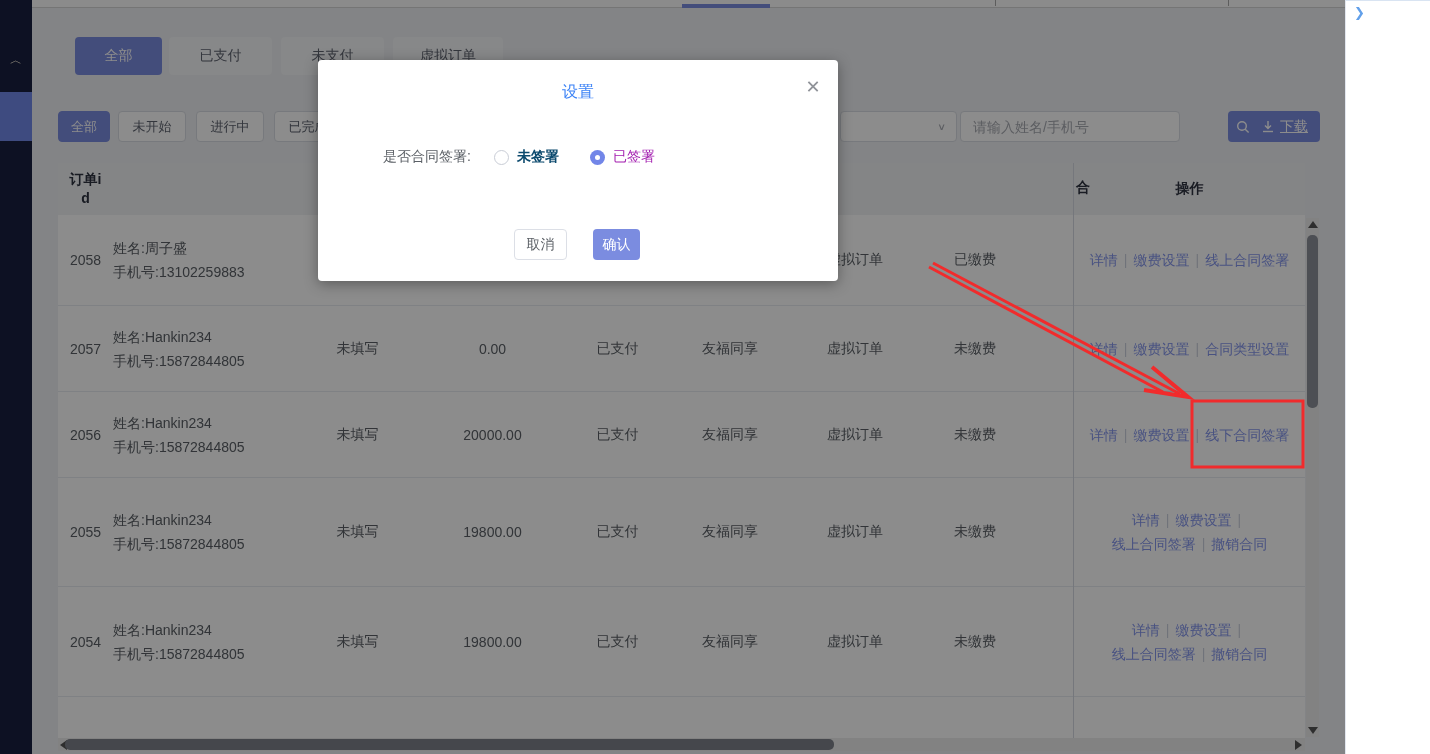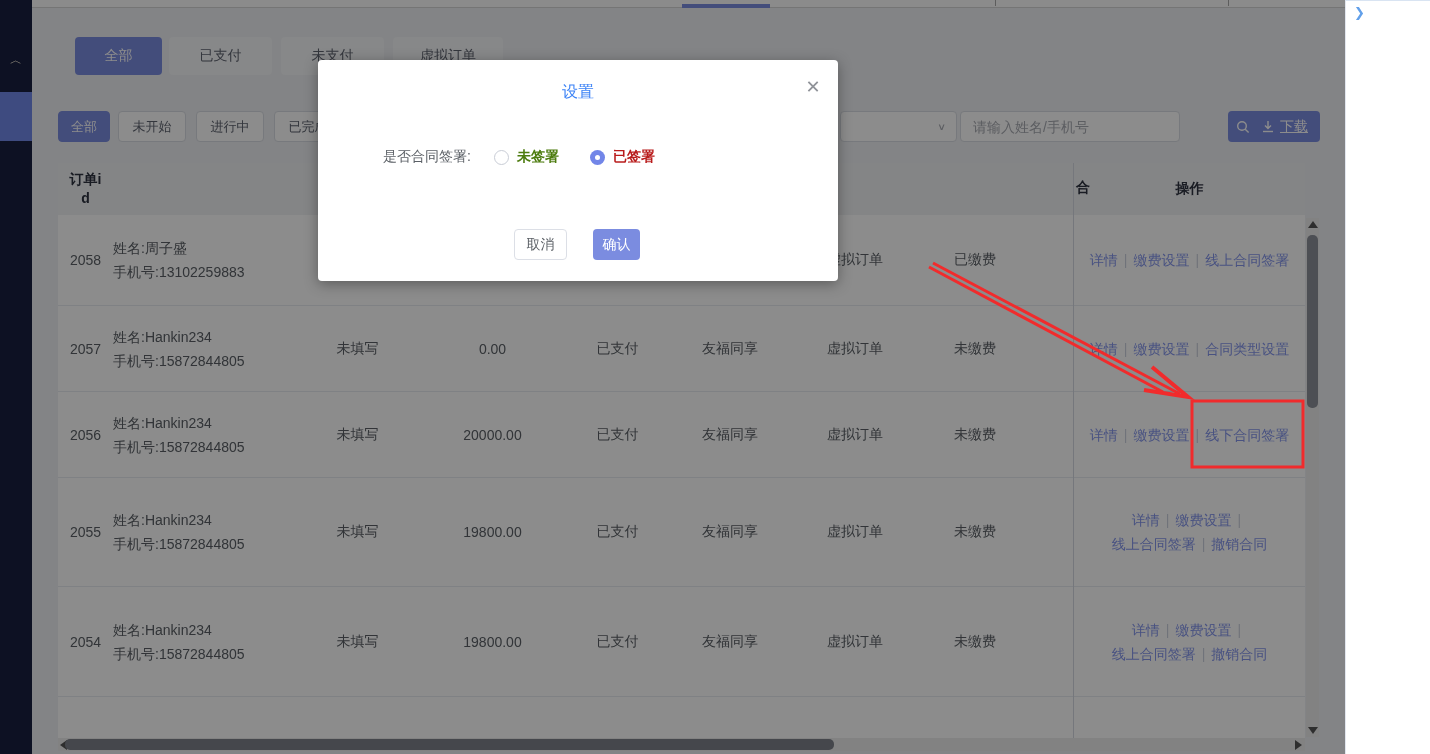--- a/index.html
+++ b/index.html
@@ -71,22 +71,22 @@
   #modal { left:318px; top:60px; width:520px; height:221px; background:#fff; border-radius:4px; box-shadow:0 3px 14px rgba(0,0,0,.35); z-index:50; }
   #modal-title { position:absolute; left:0; top:22px; width:520px; text-align:center; font-size:16px; color:#3b82f6; }
   #modal-close { position:absolute; right:16px; top:18px; width:18px; height:18px; color:#909399; font-size:18px; line-height:18px; text-align:center; cursor:pointer; }
   #modal-label { position:absolute; left:65px; top:88px; color:#5b6066; }
   .radio { position:absolute; top:88px; display:flex; align-items:center; gap:8px; cursor:pointer; }
   #radio-unsigned { left:176px; }
   #radio-signed { left:272px; }
   .rdot { width:15px; height:15px; border-radius:50%; border:1px solid #c9cdd6; background:#fff; }
   .rdot.on { border:none; background:#7286e8; position:relative; }
   .rdot.on::after { content:""; position:absolute; left:5px; top:5px; width:5px; height:5px; border-radius:50%; background:#fff; }
-  #radio-unsigned .rlabel { color:#4d7c0f; font-weight:bold; }
-  #radio-signed .rlabel { color:#b91c1c; font-weight:bold; }
+  #radio-unsigned .rlabel { color:#0c4a6e; font-weight:bold; }
+  #radio-signed .rlabel { color:#a21caf; font-weight:normal; }
   .mbtn { position:absolute; top:169px; height:31px; border-radius:4px; font-size:14px; font-family:inherit; cursor:pointer; }
   #modal-cancel { left:196px; width:53px; background:#fff; border:1px solid #dcdfe6; color:#5b6066; }
   #modal-confirm { left:275px; width:47px; background:#7b8ce0; border:none; color:#fff; }
 
   
   #annot { left:0; top:0; width:1430px; height:754px; z-index:60; pointer-events:none; }
 </style>
 </head>
 <body>
 

